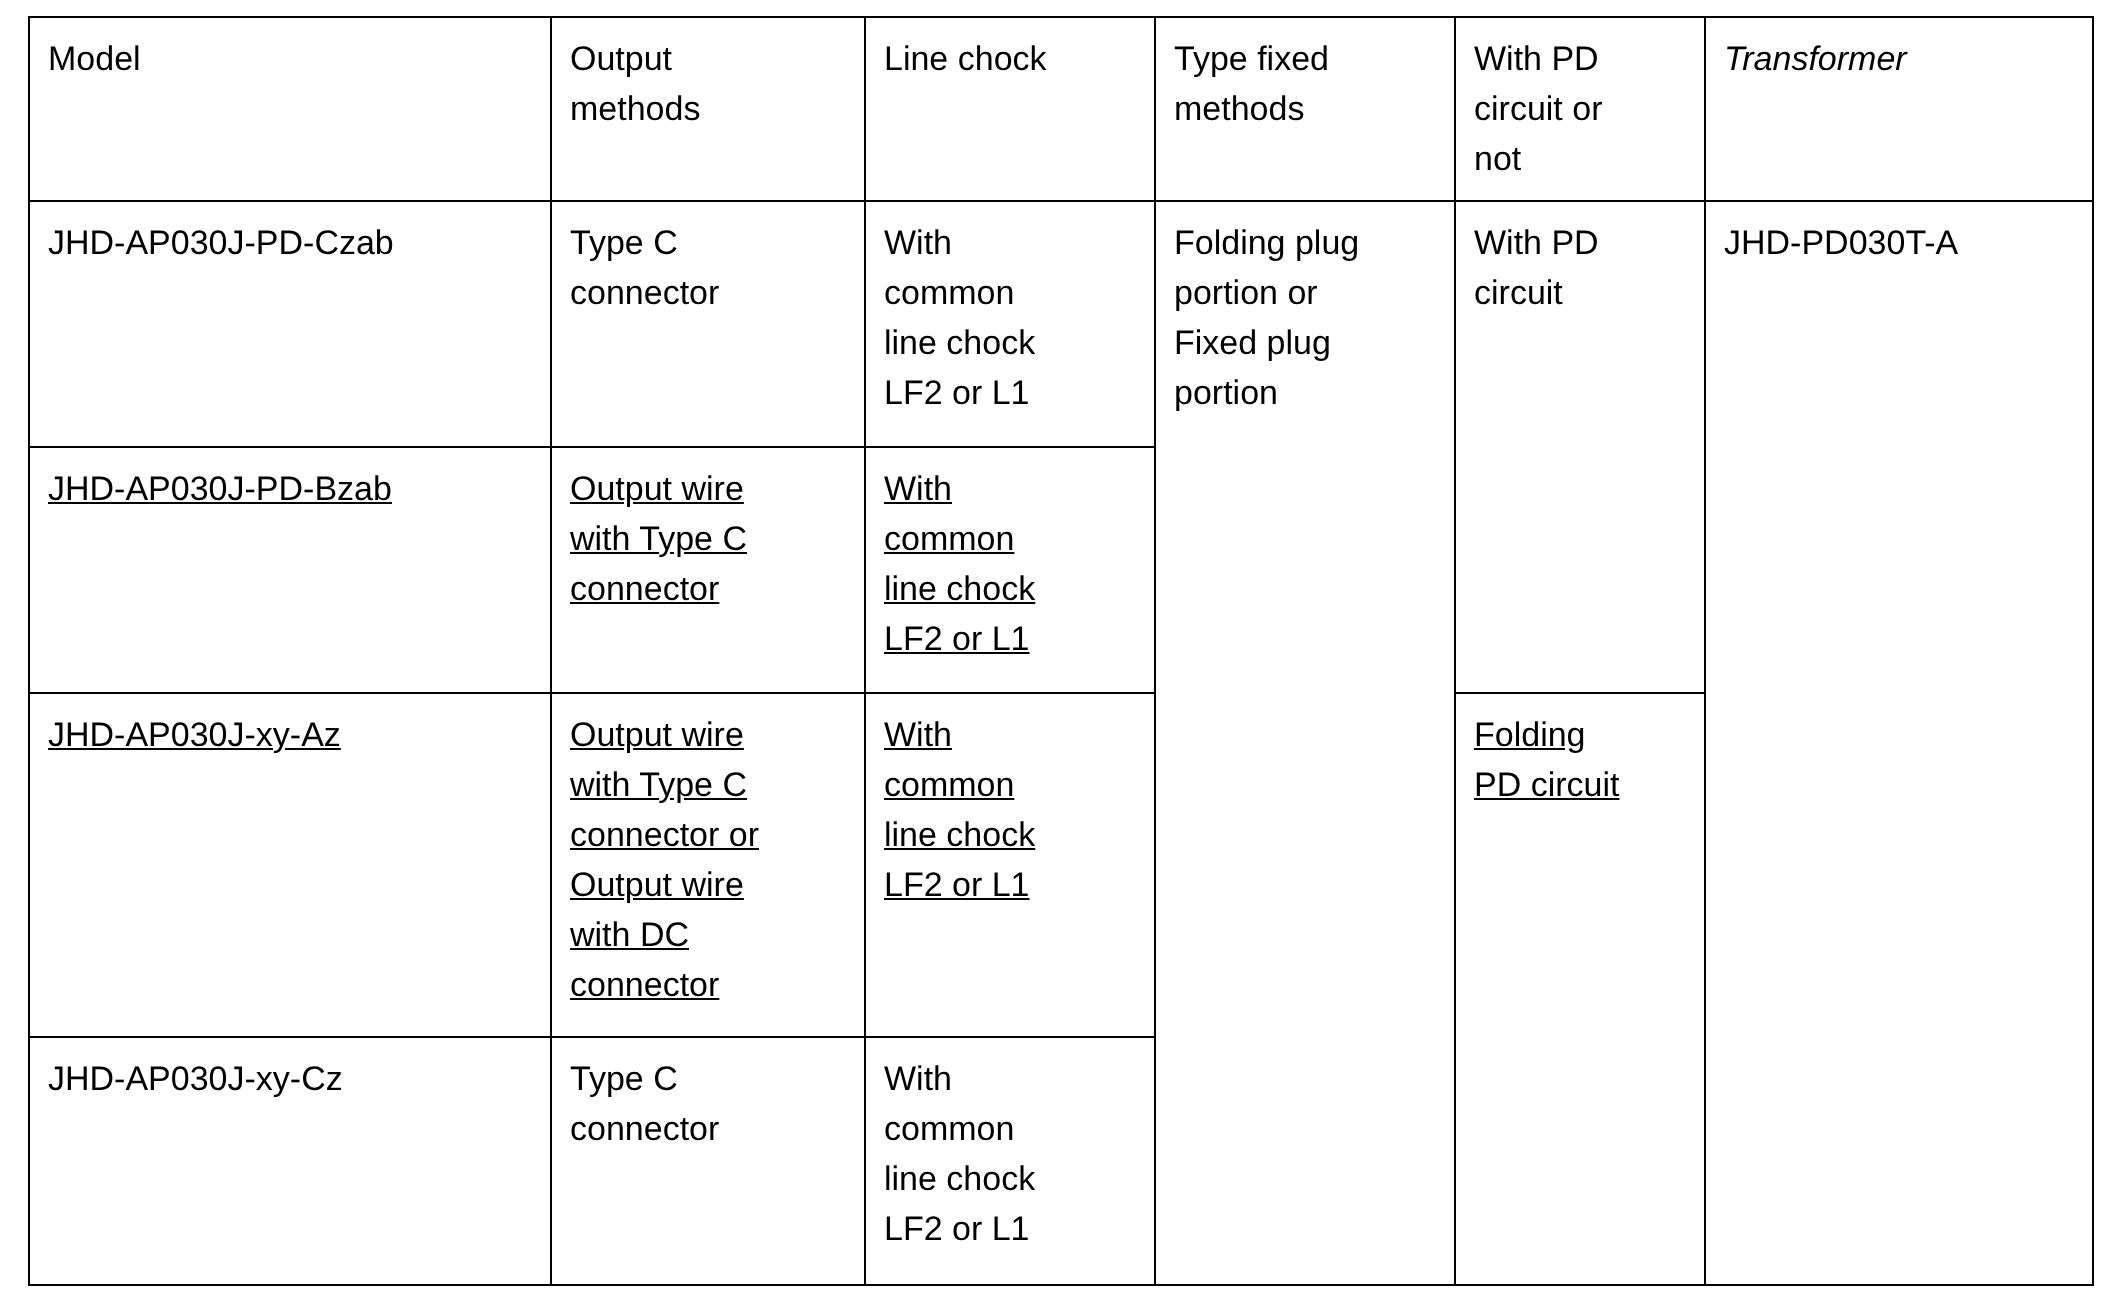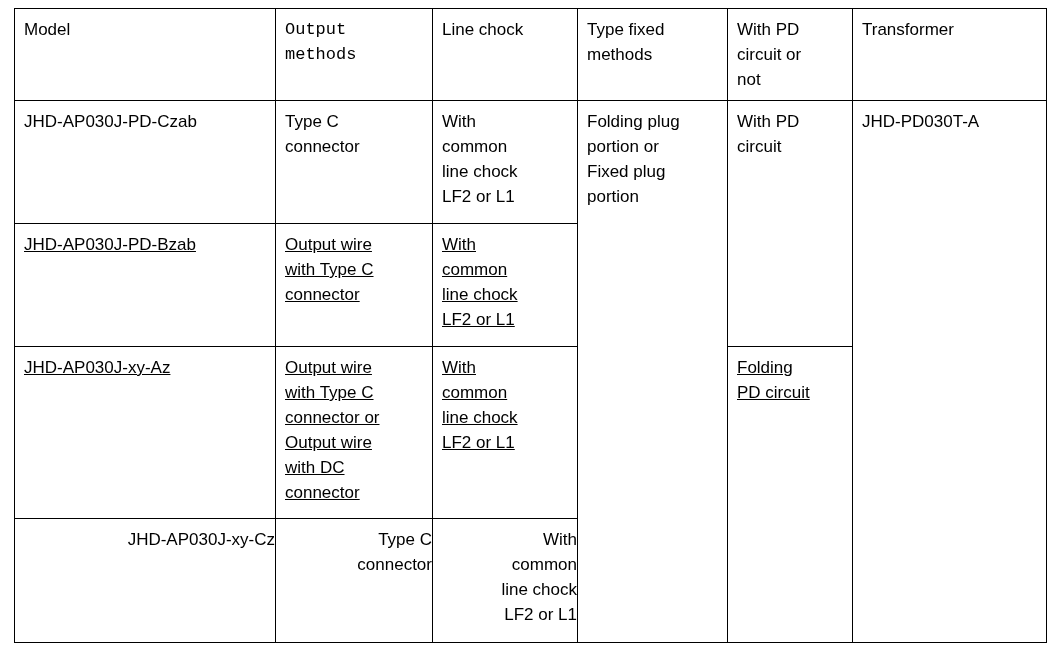--- a/index.html
+++ b/index.html
@@ -42,29 +42,29 @@
     font-size: 17px;
     line-height: 25px;
     color: #000000;
     padding: 8px 0 8px 9px;
     word-wrap: break-word;
     overflow-wrap: break-word;
   }
 
   
   .col-model        { width: 261px; }
-  .col-output       { width: 157px; font-family: Liberation Mono, monospace; }
+  .col-output       { width: 157px; }
   .col-chock        { width: 145px; }
   .col-plug         { width: 150px; }
   .col-pd           { width: 125px; }
-  .col-transformer  { width: 194px; }
+  .col-transformer  { width: 194px; font-style: italic; }
   .row-1 td      { height: 106px; }
   .row-2 td      { height: 106px; text-decoration: underline; }
   .row-3 td      { height: 155px; text-decoration: underline; }
-  .row-4 td      { height: 107px; text-align: right; }
+  .row-4 td      { height: 107px; }
 
   .cell-text {
     display: block;
     white-space: pre-line;
   }
 </style>
 </head>
 <body>
 
 <div class="page">

